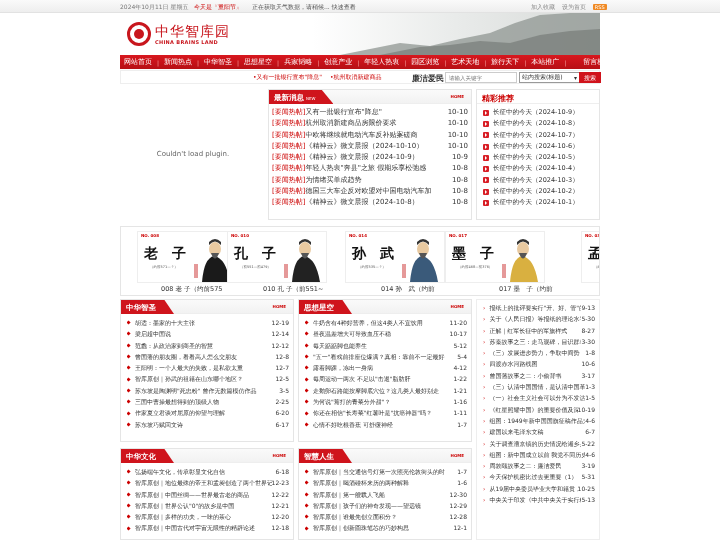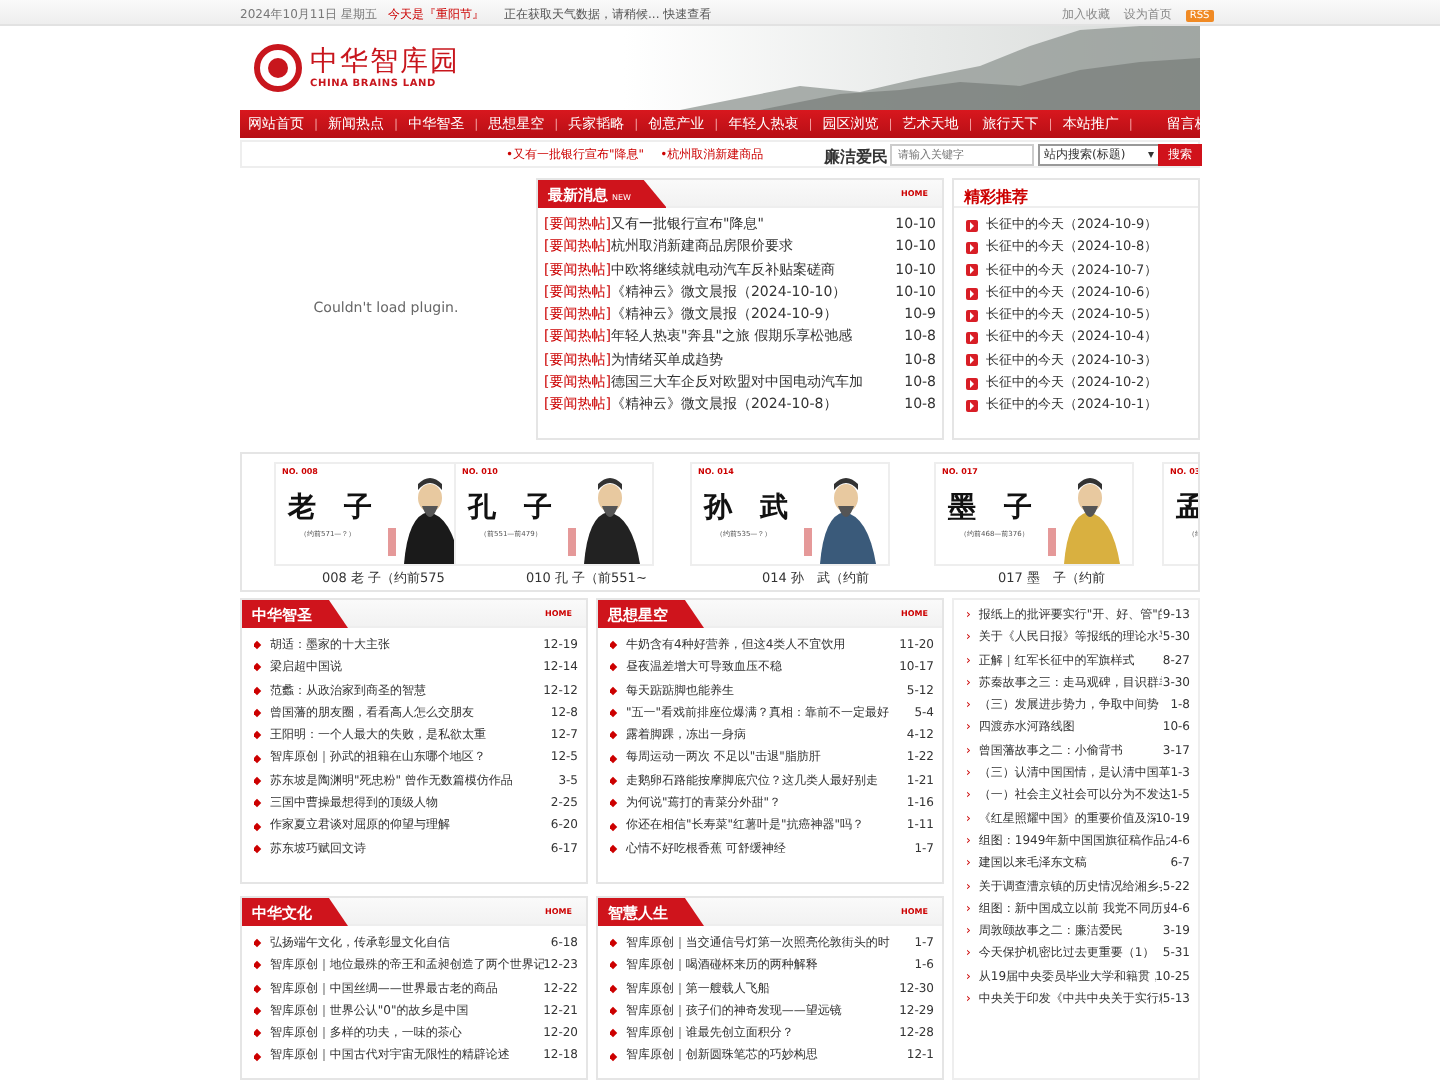--- a/index.html
+++ b/index.html
@@ -253,21 +253,21 @@
       <div class="desc"></div>
       <svg class="fig" viewBox="0 0 40 46">
         <rect x="0" y="28" width="4" height="14" fill="#c33" opacity="0.5"></rect>
         <path d="M8 46 Q10 22 20 20 Q32 22 36 46 Z" fill="#3a5a7a"></path>
         <ellipse cx="21" cy="13" rx="6" ry="7" fill="#e8c9a0"></ellipse>
         <path d="M15 9 Q21 2 27 9 L27 6 Q21 0 15 6 Z" fill="#333"></path>
         <path d="M17 17 Q21 28 25 17" fill="#555"></path>
       </svg>
     </div>
     <div class="cap" style="left: 260px;">014 孙　武（约前</div>
-    <div class="card" style="left: 346px; text-decoration: underline;">
+    <div class="card" style="left: 324px; text-decoration: underline;">
       <div class="no">NO. 017</div>
       <div class="big">墨子</div>
       <div class="yr">（约前468—前376）</div>
       <div class="desc"></div>
       <svg class="fig" viewBox="0 0 40 46">
         <rect x="0" y="28" width="4" height="14" fill="#c33" opacity="0.5"></rect>
         <path d="M8 46 Q10 22 20 20 Q32 22 36 46 Z" fill="#d9b040"></path>
         <ellipse cx="21" cy="13" rx="6" ry="7" fill="#e8c9a0"></ellipse>
         <path d="M15 9 Q21 2 27 9 L27 6 Q21 0 15 6 Z" fill="#333"></path>
         <path d="M17 17 Q21 28 25 17" fill="#555"></path>

